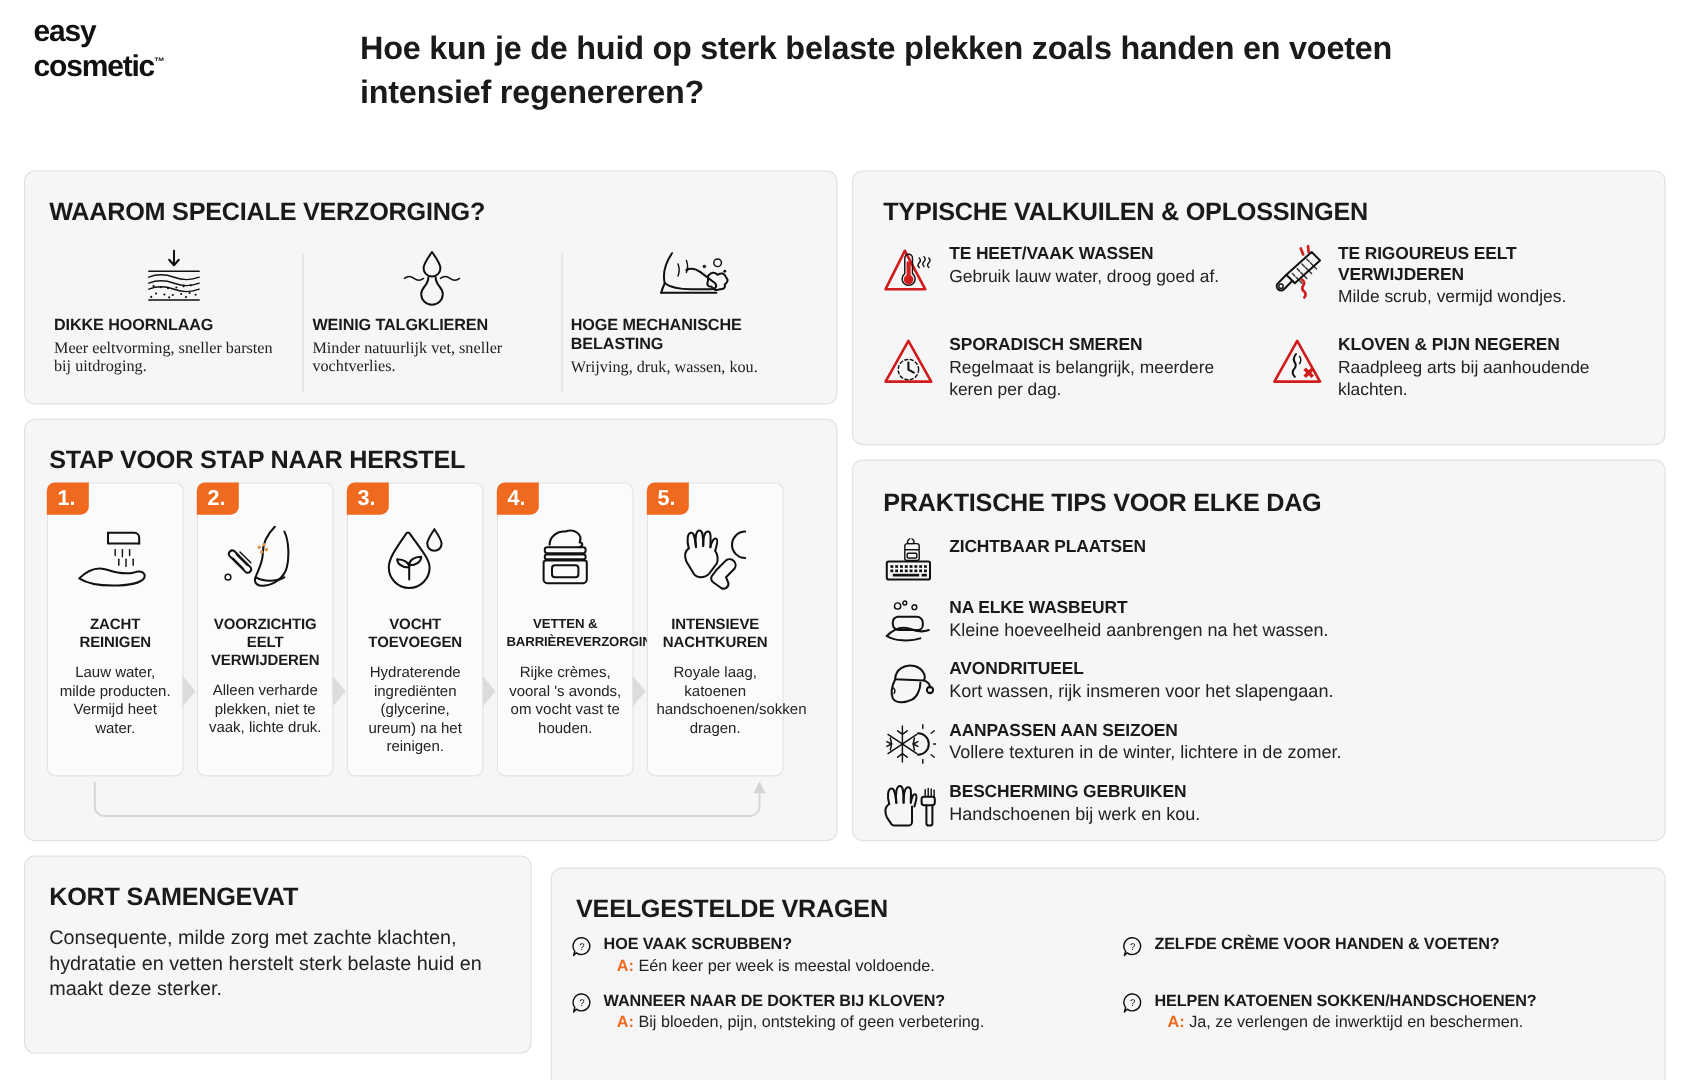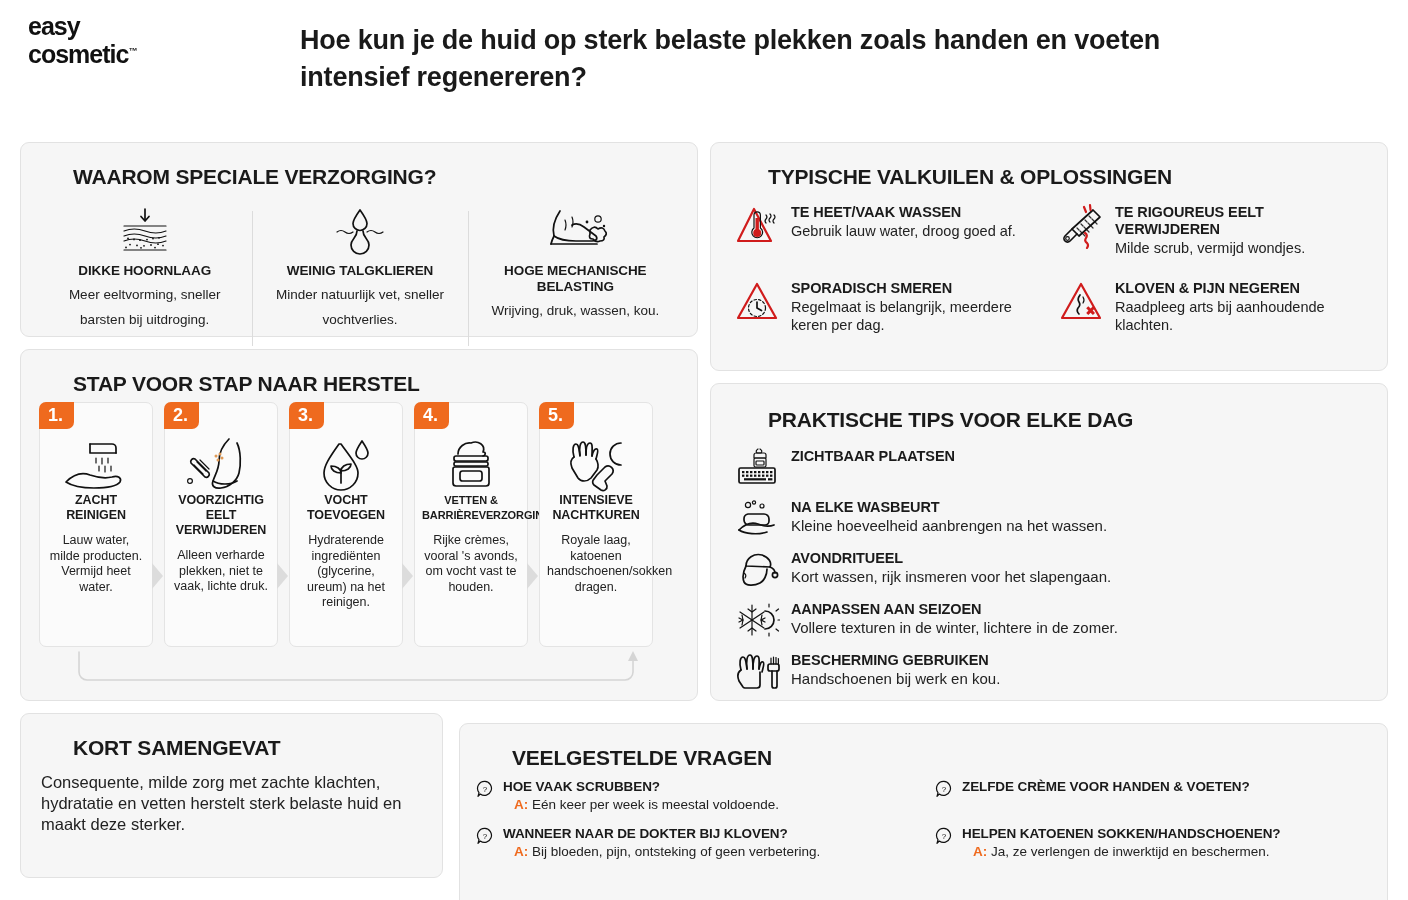--- a/index.html
+++ b/index.html
@@ -30,60 +30,59 @@
   
   .panel {
     position: absolute;
     background: #f6f6f6;
     border: 1px solid #e2e2e2;
     border-radius: 9px;
   }
   .panel-title {
     font-size: 21px; font-weight: 700; color: #1a1a1a;
     letter-spacing: -0.2px;
-    margin-left: 32px;
   }
 
   #panel-why      { left: 20px;  top: 142px; width: 678px; height: 195px; }
   #panel-steps    { left: 20px;  top: 349px; width: 678px; height: 352px; }
   #panel-pitfalls { left: 710px; top: 142px; width: 678px; height: 229px; }
   #panel-tips     { left: 710px; top: 383px; width: 678px; height: 318px; }
   #panel-summary  { left: 20px;  top: 713px; width: 423px; height: 165px; }
   #panel-faq      { left: 459px; top: 723px; width: 929px; height: 198px; }
 
   
   #panel-why .panel-title { position: absolute; left: 20px; top: 22px; }
   .why-cols { position: absolute; left: 16px; top: 62px; width: 646px; display: flex; }
-  .why-col { flex: 1; text-align: center; padding: 0 8px; position: relative; }
+  .why-col { flex: 1; padding: 0 8px; position: relative; }
   .why-col + .why-col::before {
     content: ""; position: absolute; left: 0; top: 6px; bottom: -14px;
     width: 1px; background: #dcdcdc;
   }
   .why-icon { height: 52px; display: flex; align-items: center; justify-content: center; }
   .why-h { font-size: 13.5px; font-weight: 700; margin-top: 6px; line-height: 16px; letter-spacing: -0.1px; }
-  .why-p { font-size: 13.5px; line-height: 25px; margin-top: 3px; color: #222; }
+  .why-p { font-size: 13.5px; line-height: 15px; margin-top: 3px; color: #222; font-family: Liberation Serif, serif; }
 
   
   #panel-steps .panel-title { position: absolute; left: 20px; top: 22px; }
   .steps-row { position: absolute; left: 18px; top: 52px; display: flex; gap: 11px; }
   .step-card {
     position: relative; width: 114px; height: 245px;
     background: #fbfbfb; border: 1px solid #e4e4e4; border-radius: 7px;
     padding: 30px 7px 8px; text-align: center;
   }
   .step-badge {
     position: absolute; left: -1px; top: -1px;
     background: #ef6a1e; color: #fff;
     font-size: 18px; font-weight: 700;
     padding: 2px 11px 3px 9px;
     border-top-left-radius: 7px; border-bottom-right-radius: 7px;
     line-height: 22px;
   }
   .step-icon { height: 58px; display: flex; align-items: center; justify-content: center; margin-top: 2px; }
-  .step-h { font-size: 12.5px; font-weight: 700; line-height: 15px; margin-top: 0; letter-spacing: -0.1px; }
+  .step-h { font-size: 12.5px; font-weight: 700; line-height: 15px; margin-top: 20px; letter-spacing: -0.1px; }
   .step-h.small { font-size: 11px; }
   .step-p { font-size: 12.5px; line-height: 15.5px; margin-top: 10px; color: #222; }
   .step-arrow {
     position: absolute; top: 160px; width: 13px; height: 26px;
     color: #d9d9d9;
   }
   .loop {
     position: absolute; left: 18px; top: 300px; width: 646px; height: 40px;
     pointer-events: none;
   }

